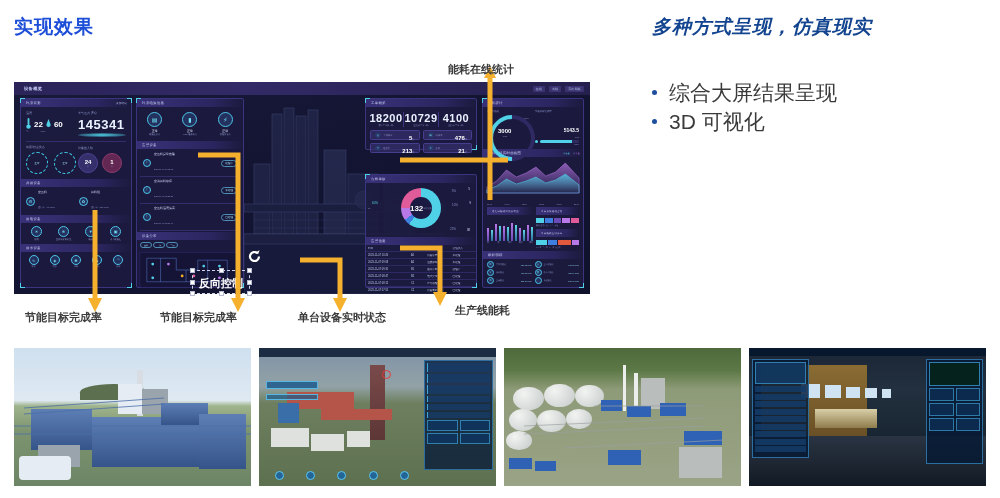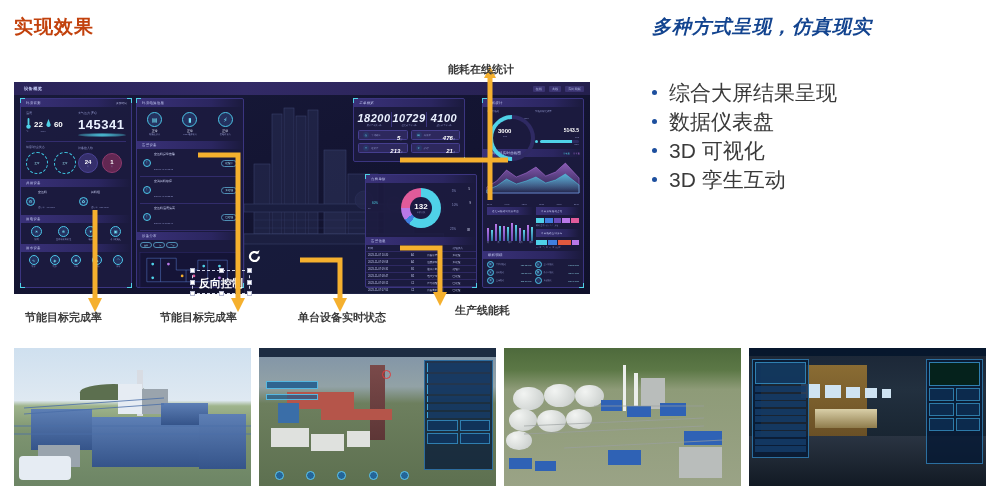--- a/index.html
+++ b/index.html
@@ -8,21 +8,21 @@
     width:1000px; height:498px;
     background:#ffffff;
     font-family:"Liberation Sans","DejaVu Sans",sans-serif;
     overflow:hidden;
     position:relative;
   }
 
   
   .h-left {
     position:absolute; left:14px; top:14px;
-    font-size:19px; font-weight:bold; color:#c2410c;
+    font-size:19px; font-weight:bold; color:#1d4ed8;
     letter-spacing:1px;
   }
   .h-right {
     position:absolute; left:652px; top:14px;
     font-size:19px; font-weight:bold; color:#13448f;
     letter-spacing:1px; font-style:italic;
   }
 
   
   .bullets { position:absolute; left:652px; top:78px; width:330px; }
@@ -115,21 +115,21 @@
   .tbl td { font-size:2.6px; color:#c3c8ee; padding:1px 2px; border-top:.3px solid #2e2962; }
   .td-red { color:#ff6b7f; }
 
   
   .donut { border-radius:50%; position:relative; }
   .donut::after {
     content:""; position:absolute; inset:22%;
     border-radius:50%; background:#1b1a42;
   }
   .donut-label {
-    position:absolute; inset:0; display:flex; flex-direction:column;
+    position:absolute; inset:0; display:flex; flex-direction:row;
     align-items:center; justify-content:center; z-index:2;
   }
   .gauge-arc {
     width:46px; height:46px; border-radius:50%;
     border:4px solid #2f2a63; border-top-color:#4fd2e8;
     border-left-color:#4fd2e8; transform:rotate(-45deg);
   }
   .bar { width:2px; background:linear-gradient(180deg,#b978e8,#6a4bb8); }
   .bar2 { width:2px; background:linear-gradient(180deg,#5fd6e8,#2e6f9e); }
   .swatch-row { display:flex; gap:1px; }
@@ -206,29 +206,21 @@
 <div class="h-left">实现效果</div>
 <div class="h-right">多种方式呈现，仿真现实</div>
 
 <div class="bullets">
   <div class="bullet-row">
     <span class="bullet-dot"></span>
     <span class="bullet-text">综合大屏结果呈现</span>
   </div>
   <div class="bullet-row">
     <span class="bullet-dot"></span>
-    <span class="bullet-text">数据仪表盘</span>
-  </div>
-  <div class="bullet-row">
-    <span class="bullet-dot"></span>
     <span class="bullet-text">3D 可视化</span>
-  </div>
-  <div class="bullet-row">
-    <span class="bullet-dot"></span>
-    <span class="bullet-text">3D 孪生互动</span>
   </div>
 </div>
 
 <div class="dash-wrap">
   <div class="dash">
 
     <div class="dash-topbar">
       <span class="dash-title">设备概览</span>
       <span class="dash-topbar-right">
         <span class="tb-chip">在线</span>
@@ -478,21 +470,21 @@
           <circle cx="16" cy="28" r="1.4" fill="#4fd2e8"></circle>
         </g>
       </svg>
       
 
       
       
       
     </div>
 
-    <div class="panel" style="left:339px; top:16px; width:112px; height:64px;font-style:italic;">
+    <div class="panel" style="left:351px; top:16px; width:112px; height:52px;">
       <span class="corner c-tl"></span>
       <span class="corner c-br"></span>
       <div class="panel-hd">
         <span>工单概览</span>
       </div>
       <div style="display:flex;padding:5px 3px 3px;">
         <div style="flex:1;text-align:center;border-right:.4px solid #3b3580;">
           <div class="big-num" style="font-size:11px;">18200</div>
           <div class="mini-label" style="font-size:2.2px;">累计工单数 (件)</div>
         </div>

